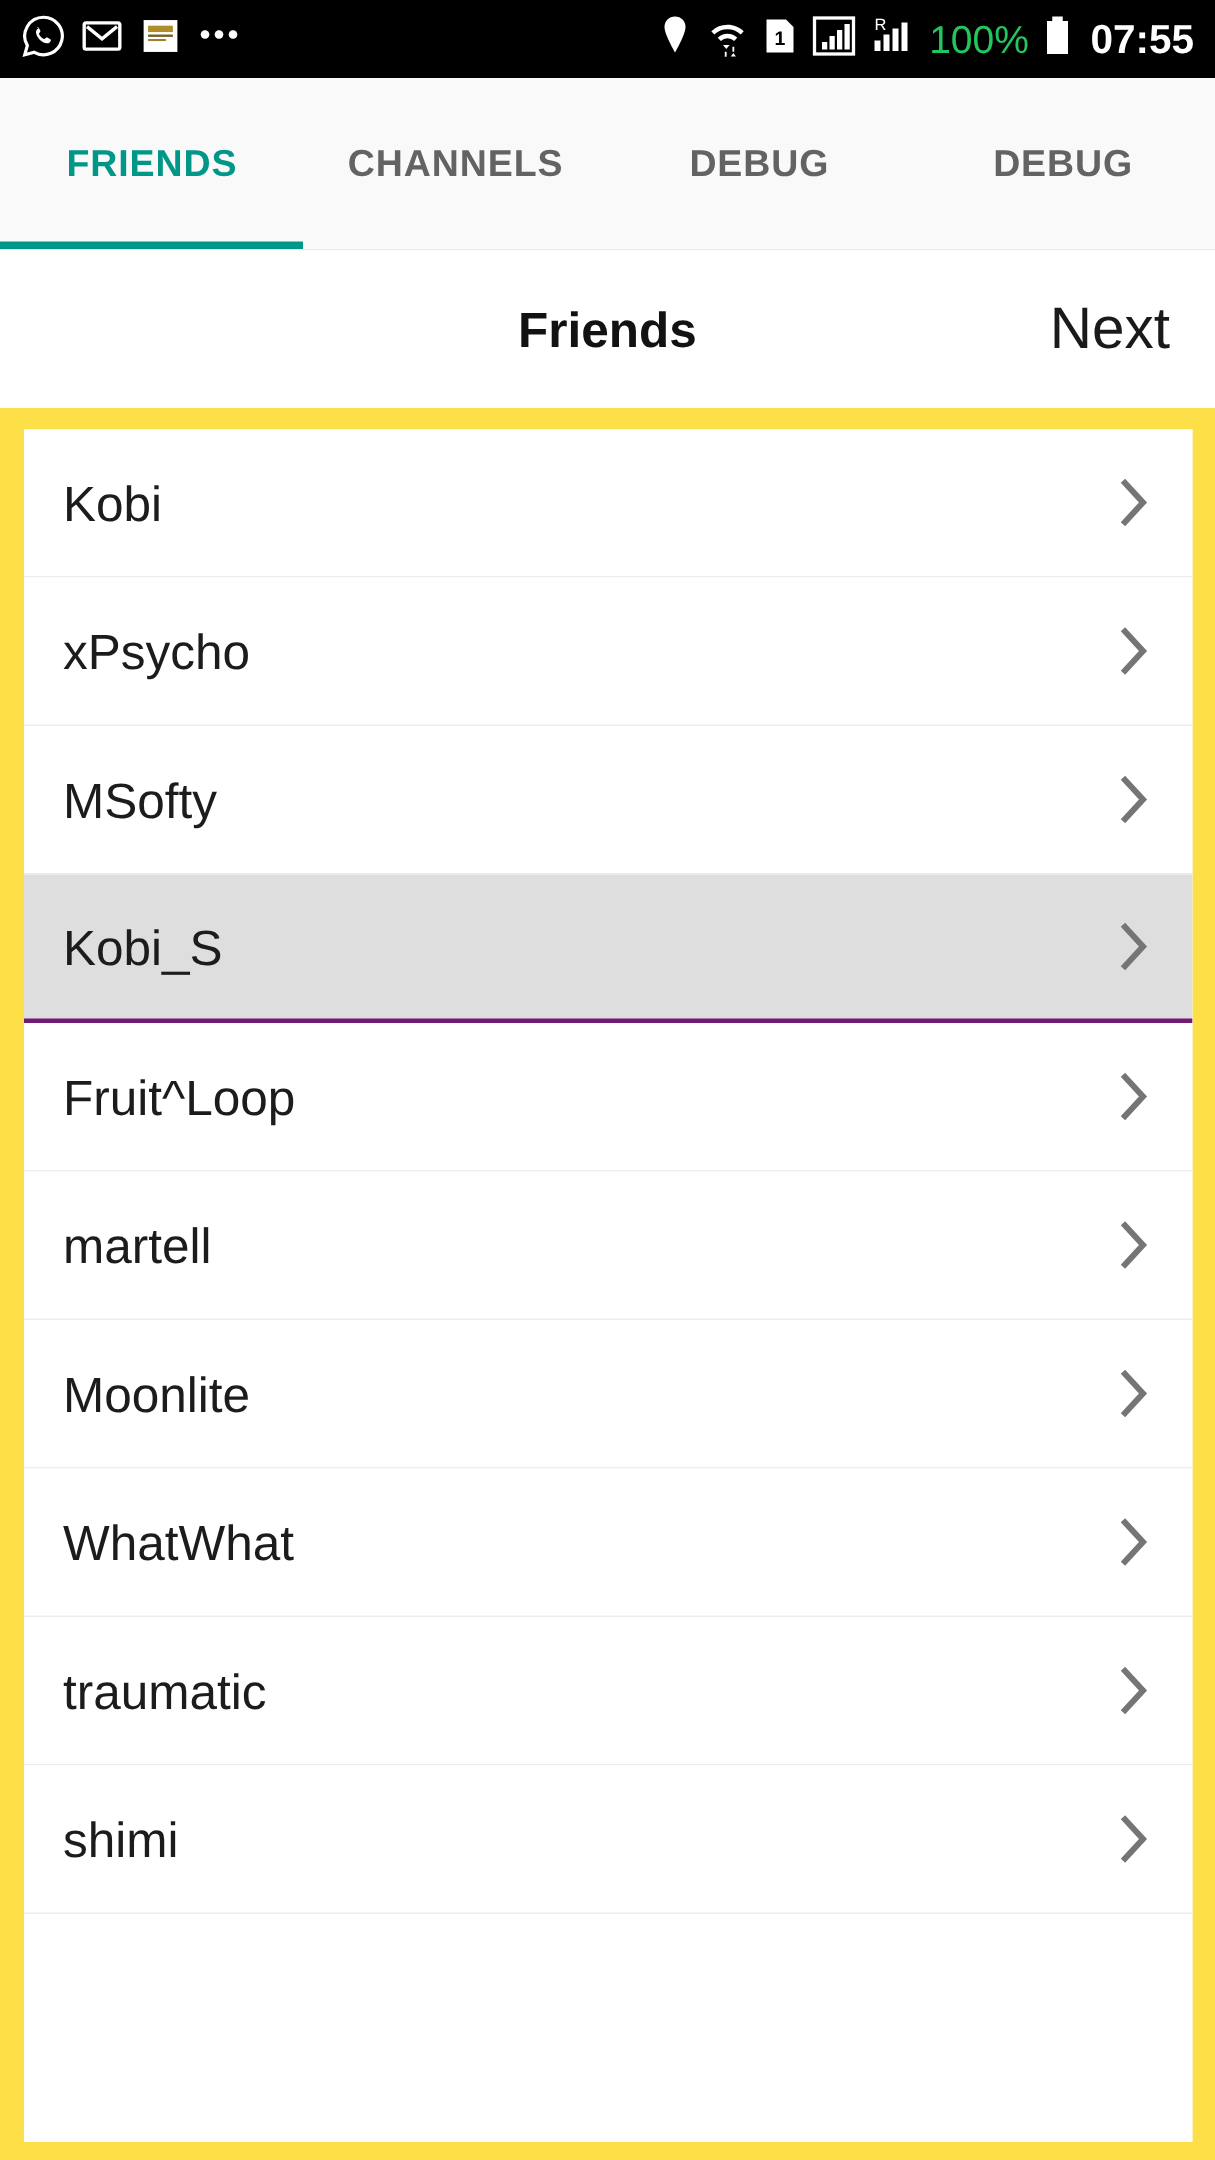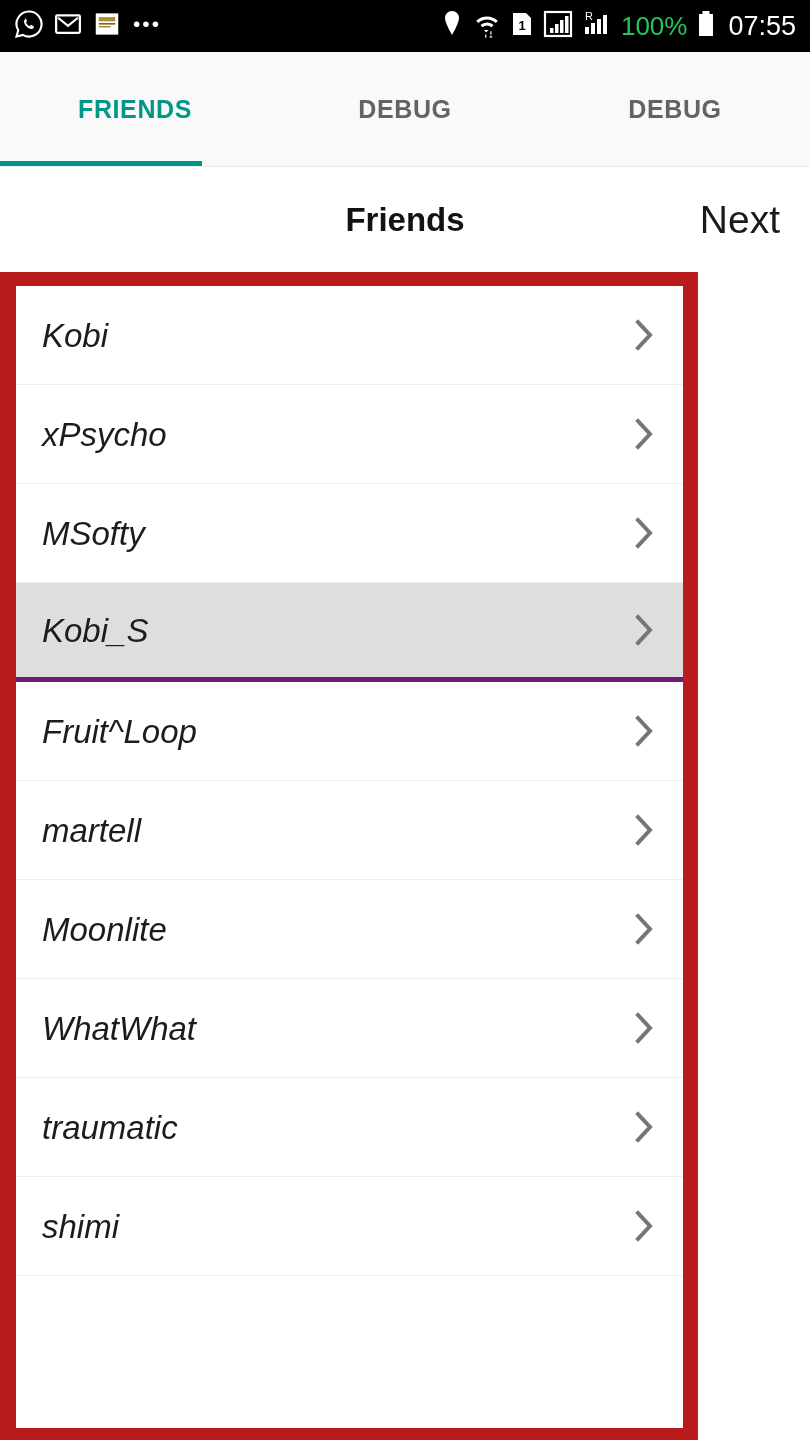--- a/index.html
+++ b/index.html
@@ -22,21 +22,21 @@
   .status-right{ display:flex; align-items:center; gap:9px; }
   .sb-ico{ display:block; }
   .more-dots{
     font-size:21px; line-height:1; letter-spacing:2px;
     color:#ffffff; margin-left:2px; padding-bottom:6px;
   }
   .sb-text{
     font-size:26px; color:#22c55e; letter-spacing:0px;
     font-family:"Liberation Sans", sans-serif;
   }
-  .sb-time{ font-size:27px; color:#ffffff; margin-left:3px; }
+  .sb-time{ font-size:27px; color:#ffffff; margin-left:3px;font-weight:bold; }
 
   
   .tab-bar{
     position:relative;
     height:115px; width:810px;
     background:#f9f9f9;
     display:flex; align-items:center;
     border-bottom:1px solid #ececec;
   }
   .tab{
@@ -75,45 +75,44 @@
   .header-action{
     position:absolute;
     right:30px;
     font-size:39px;
     color:#1a1a1a;
     cursor:pointer;
   }
 
   
   .content{
-    width:698px;
+    width:810px;
     height:1168px;
-    background:#b91c1c;
+    background:#fde047;
     padding:14px 15px 12px 16px;
-    font-style:italic;
   }
   .list-card{
     background:#ffffff;
     width:100%;
     height:100%;
     overflow:hidden;
   }
   .list-row{
     position:relative;
     height:99px;
     display:flex;
     align-items:center;
     padding:0 0 0 26px;
     background:#ffffff;
     border-bottom:1px solid #ededed;
     cursor:pointer;
   }
   .list-row.selected{
     background:#dedede;
-    border-bottom:5px solid #701a75;
+    border-bottom:3px solid #701a75;
   }
   .row-label{
     font-size:33px;
     color:#1c1c1c;
     line-height:1;
     flex:1;
   }
   .row-chevron{
     width:78px;
     display:flex;
@@ -200,20 +199,21 @@
         <rect x="6.5" y="2" width="7" height="3" fill="#fff"></rect>
         <rect x="3" y="5" width="14" height="22" fill="#fff"></rect>
       </svg>
     </span>
     <span class="sb-time">07:55</span>
   </div>
 </div>
 
 <div class="tab-bar">
   <div class="tab active">FRIENDS</div>
+  <div class="tab">CHANNELS</div>
   <div class="tab">DEBUG</div>
   <div class="tab">DEBUG</div>
   <div class="tab-indicator"></div>
 </div>
 
 <div class="header">
   <div class="header-title">Friends</div>
   <div class="header-action">Next</div>
 </div>
 

